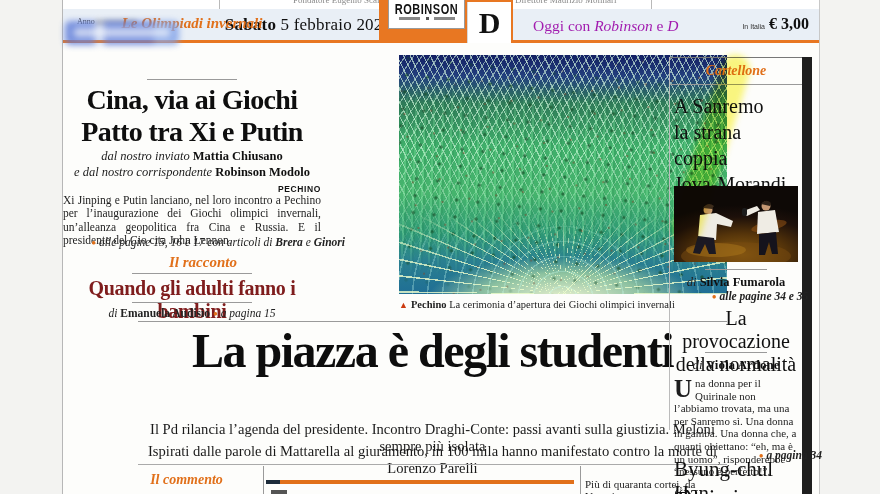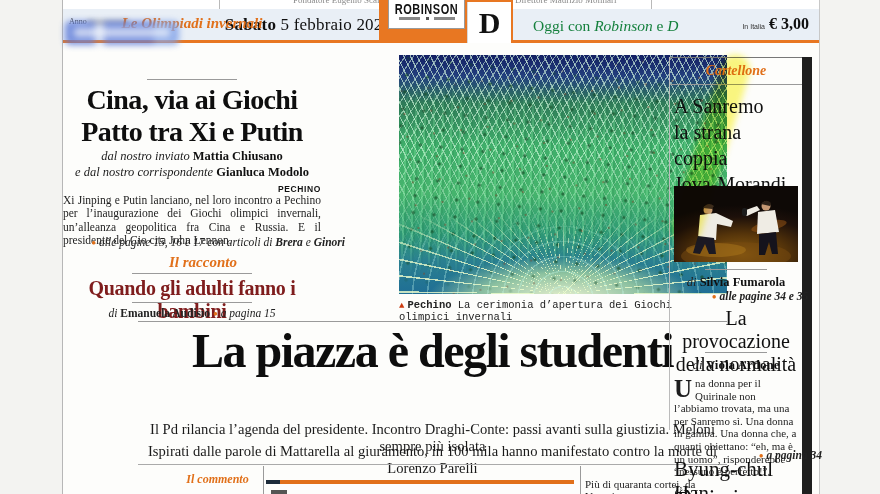--- a/index.html
+++ b/index.html
@@ -9,35 +9,35 @@
   #page{position:absolute;left:62px;top:0;width:756px;height:494px;background:#fdfdfb;
         border-left:1px solid #b7b7b7;border-right:1px solid #c8c8c8;}
   
   .ministrip{left:0;top:0;width:756px;height:9px;background:#fff;border-bottom:1px solid #c9c9c9;overflow:hidden;}
   .ministrip .vdiv{position:absolute;top:0;width:1px;height:9px;background:#b9b9b9;}
   .clipline{position:absolute;top:0;height:9px;overflow:hidden;color:#8a8a8a;font-size:9px;}
   .clipline span{display:block;transform:translateY(-5px);white-space:nowrap;}
   
   .bluestrip{left:0;top:9px;width:756px;height:31px;background:#e9eff6;}
   .orangebar{left:0;top:40px;width:756px;height:3px;background:#e87722;}
-  .anno{left:6px;top:17px;font-size:8px;color:#444;font-family:Liberation Serif, serif;}
+  .anno{left:14px;top:17px;font-size:8px;color:#444;font-family:Liberation Serif, serif;}
   .anno .blur{display:inline-block;width:42px;height:7px;background:#9a9a9a;opacity:.45;filter:blur(2px);vertical-align:middle;}
   .wm{left:2px;top:21px;width:114px;height:24px;border-radius:5px;filter:blur(3px);opacity:.8;z-index:60;
       background:linear-gradient(90deg,#5b79d8 0 26%,rgba(91,121,216,.25) 26% 34%,#5b79d8 34% 78%,#7fa0e8 78% 100%);}
   .wm i{position:absolute;left:8%;top:30%;width:84%;height:38%;background:rgba(255,255,255,.65);border-radius:3px;}
   .date{left:120px;top:15px;width:250px;text-align:center;font-size:17px;color:#101010;letter-spacing:.2px;}
   .date b{font-weight:700;}
   .promo{left:316px;top:0;width:134px;height:43px;background:#e87722;z-index:5;}
   .promo .card1{position:absolute;left:9px;top:-10px;width:75px;height:37px;background:#fff;border:1px solid #9a9a9a;text-align:center;}
   .promo .card1 .rb{margin-top:12px;font-family:"Liberation Sans",sans-serif;font-weight:900;font-size:11px;letter-spacing:.5px;transform:scaleY(1.3);color:#111;}
   .promo .card1 .marks{margin:2px auto 0;width:56px;height:3px;
       background:linear-gradient(90deg,#888 0 38%,transparent 38% 48%,#555 48% 54%,transparent 54% 62%,#888 62% 100%);}
   .promo .card2{position:absolute;left:88px;top:2px;width:43px;height:41px;background:#fff;border-left:1px solid #d8d8d8;
       text-align:center;font-size:30px;line-height:42px;font-weight:600;color:#111;}
-  .offer{left:470px;top:17px;font-size:15.5px;color:#15803d;}
+  .offer{left:470px;top:17px;font-size:15.5px;color:#a21caf;}
   .offer i{font-style:italic;}
   .price{left:612px;top:15px;width:134px;text-align:right;}
   .price .lbl{font-family:"Liberation Sans",sans-serif;font-size:7px;color:#333;margin-right:4px;}
   .price .val{font-size:16px;font-weight:700;color:#0e0e0e;}
   
   .rule{background:#9a9a9a;height:1px;}
   .kicker{color:#e1701a;font-style:italic;font-weight:700;text-align:center;}
   .bullet{color:#e1701a;font-size:8px;vertical-align:1px;}
   .lc-kicker{left:0;top:15px;width:258px;font-size:15px;}
   .lc-krule{left:84px;top:36px;width:90px;}
@@ -81,34 +81,34 @@
     background-size:27px 23px;transform:rotate(-7deg);opacity:.6;}
   .bphoto .dots1,.bphoto .dots2{
     -webkit-mask:linear-gradient(180deg,transparent 0 10%,#000 24% 80%,transparent 92%);
     mask:linear-gradient(180deg,transparent 0 10%,#000 24% 80%,transparent 92%);}
   .bphoto .floor{position:absolute;left:0;right:0;bottom:0;height:34%;
     background:
       repeating-conic-gradient(from 248deg at 50% 100%, rgba(240,255,205,.8) 0deg .6deg, transparent .6deg 5.6deg),
       repeating-radial-gradient(circle at 50% 110%, rgba(200,255,240,.3) 0 1.5px, transparent 1.5px 15px);
     -webkit-mask:linear-gradient(180deg,transparent 0,rgba(0,0,0,.7) 35%,#000 70%);
     mask:linear-gradient(180deg,transparent 0,rgba(0,0,0,.7) 35%,#000 70%);}
-  .caption{left:336px;top:299px;width:328px;font-family:Liberation Mono, monospace;font-size:10.5px;color:#222;}
+  .caption{left:336px;top:299px;width:328px;font-family:Liberation Serif, serif;font-size:10.5px;color:#222;}
   .caption .tri{color:#cc3b10;font-size:9px;margin-right:3px;}
   .caption b{font-weight:700;}
   
   .mainrule{left:75px;top:321px;width:589px;}
   .m-h1{left:75px;top:322px;width:589px;text-align:center;font-size:48px;line-height:58px;font-weight:700;letter-spacing:-1.5px;color:#0d0d0d;}
   .m-deck{width:589px;left:75px;text-align:center;font-size:14.6px;color:#1a1a1a;}
   .m-d1{top:403px;margin-top:40px;} .m-d2{top:421px;}
   .m-sub{left:75px;top:440px;width:589px;text-align:center;font-size:21px;font-weight:700;letter-spacing:-.3px;color:#0f0f0f;}
   .m-subrule{left:75px;top:464px;width:589px;background:#aaa;}
   
   .brow-v1{left:200px;top:466px;width:1px;height:28px;background:#9a9a9a;}
   .brow-v2{left:517px;top:466px;width:1px;height:28px;background:#9a9a9a;}
-  .commentlbl{left:92px;top:472px;width:125px;font-size:12px;}
+  .commentlbl{left:61px;top:472px;width:125px;font-size:14px;}
   .rulebar{left:203px;top:480px;width:308px;height:4px;
      background:linear-gradient(90deg,#1c2b3a 0 14px,#e1701a 14px 100%);}
   .cliptop{left:208px;top:490px;width:16px;height:4px;background:#2a2a2a;opacity:.8;}
   .commentline{left:522px;top:478px;width:140px;font-size:11px;color:#1d1d1d;}
   
   .sidebar{left:606px;top:57px;width:144px;height:373px;border-left:1px solid #bbb;padding-left:12px;}
   .sb-black{position:absolute;left:132px;top:0;width:10px;height:437px;background:#1e1e1e;}
   .sb-toprule{position:absolute;left:0;top:0;width:132px;height:1px;background:#777;}
   .sb-kicker{position:absolute;left:0;top:6px;width:132px;font-size:14px;}
   .sb-r1{position:absolute;left:0;top:27px;width:132px;height:1px;background:#9a9a9a;}
@@ -173,21 +173,21 @@
 
   <div class="abs price">
     <span class="lbl">In Italia</span><span class="val">€ 3,00</span>
   </div>
 
   <div class="abs kicker lc-kicker">Le Olimpiadi invernali</div>
   <div class="abs rule lc-krule" style="top:79px"></div>
   <div class="abs lc-h1" style="top:84px">Cina, via ai Giochi
 Patto tra Xi e Putin</div>
   <div class="abs byline lc-by1" style="top:149px"><span>dal nostro inviato </span><b>Mattia Chiusano</b></div>
-  <div class="abs byline lc-by2" style="top:165px"><span>e dal nostro corrispondente </span><b>Gianluca Modolo</b></div>
+  <div class="abs byline lc-by2" style="top:165px"><span>e dal nostro corrispondente </span><b>Robinson Modolo</b></div>
   <div class="abs dateline" style="top:184px">PECHINO</div>
   <div class="abs lc-body" style="top:194px">Xi Jinping e Putin lanciano, nel loro incontro a Pechino per l’inaugurazione dei Giochi olimpici invernali, un’alleanza geopolitica fra Cina e Russia. E il presidente del Cio cita John Lennon.</div>
   <div class="abs pageref lc-ref" style="top:236px">
     <span class="bullet">●</span>
     <span>alle pagine 15, 16 e 17 con articoli di </span><b>Brera</b><span> e </span><b>Ginori</b>
   </div>
   <div class="abs kicker lc-sec2" style="top:254px">Il racconto</div>
   <div class="abs rule lc-r2" style="top:273px"></div>
   <div class="abs lc-h2" style="top:277px">Quando gli adulti fanno i bambini</div>
   <div class="abs rule lc-r3" style="top:302px"></div>

